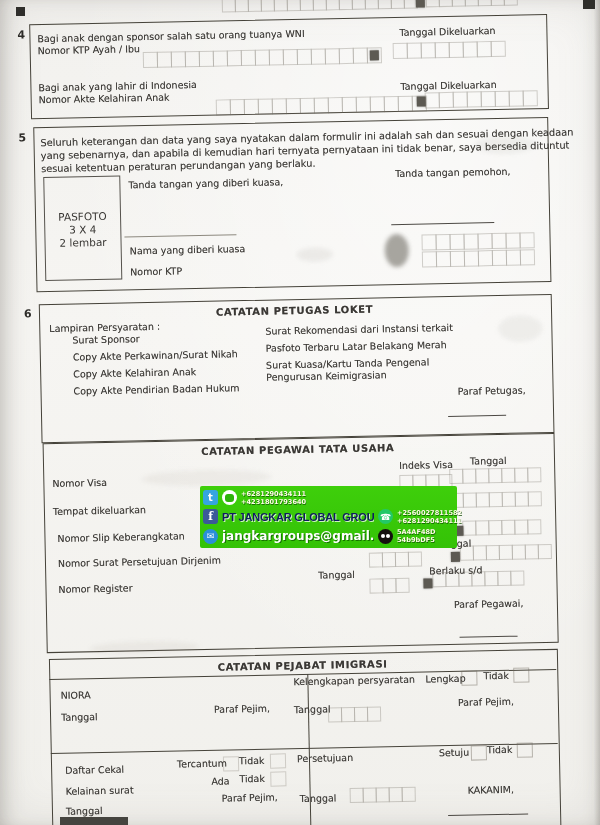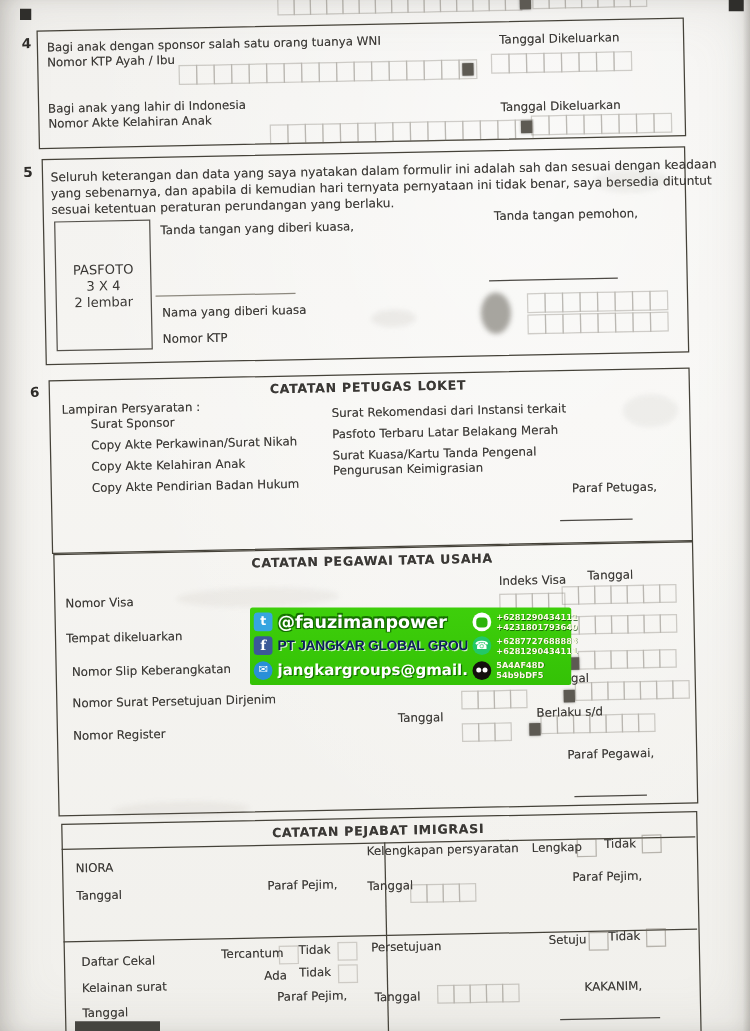--- a/index.html
+++ b/index.html
@@ -376,35 +376,34 @@
     <div class="blob" style="left:480px;top:140px;width:60px;height:18px;background:rgba(140,135,125,.10);"></div>
     <div class="blob" style="left:500px;top:320px;width:44px;height:26px;background:rgba(140,135,125,.10);"></div>
     <div class="blob" style="left:140px;top:468px;width:130px;height:16px;background:rgba(140,135,125,.09);"></div>
     <div class="blob" style="left:85px;top:638px;width:110px;height:13px;background:rgba(140,135,125,.09);"></div>
     <div class="blob" style="left:300px;top:248px;width:36px;height:14px;background:rgba(140,135,125,.12);"></div>
   </div>
 
   <div id="wm" style="background: linear-gradient(rgb(62, 207, 11), rgb(52, 194, 6));">
     <div class="wmrow">
       <span class="icon ic-twitter">t</span>
-      <span class="wmtext wm-handle">@fauzimanpower</span>
       <span class="icon ic-line">
           <i></i>
         </span>
       <span class="wmnums">
         <span>+6281290434111</span>
         <span>+4231801793640</span>
       </span>
     </div>
     <div class="wmrow">
       <span class="icon ic-fb">f</span>
       <span class="wmtext wm-company">PT JANGKAR GLOBAL GROUPS</span>
       <span class="icon ic-wa">☎</span>
       <span class="wmnums">
-        <span>+6287727688883</span>
+        <span>+2560027811582</span>
         <span>+6281290434111</span>
       </span>
     </div>
     <div class="wmrow">
       <span class="icon ic-mail">✉</span>
       <span class="wmtext wm-email">jangkargroups@gmail.com</span>
       <span class="icon ic-bbm">
           <i></i>
         </span>
       <span class="wmnums">

